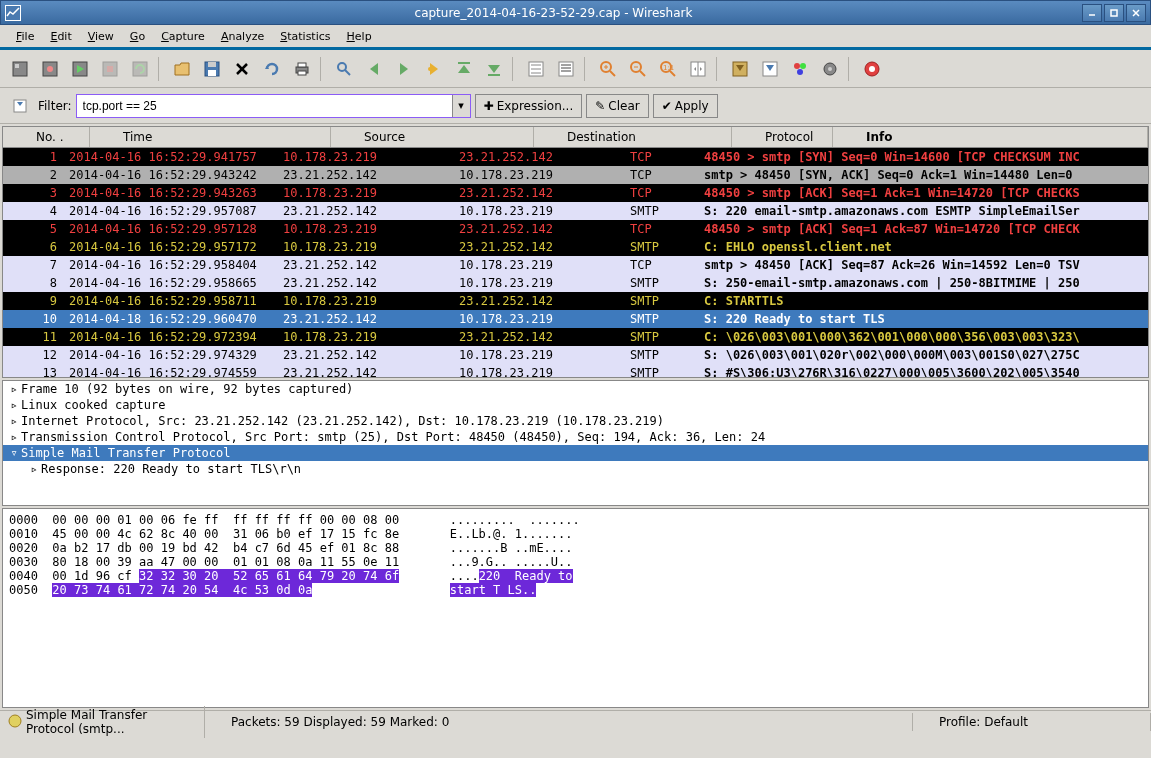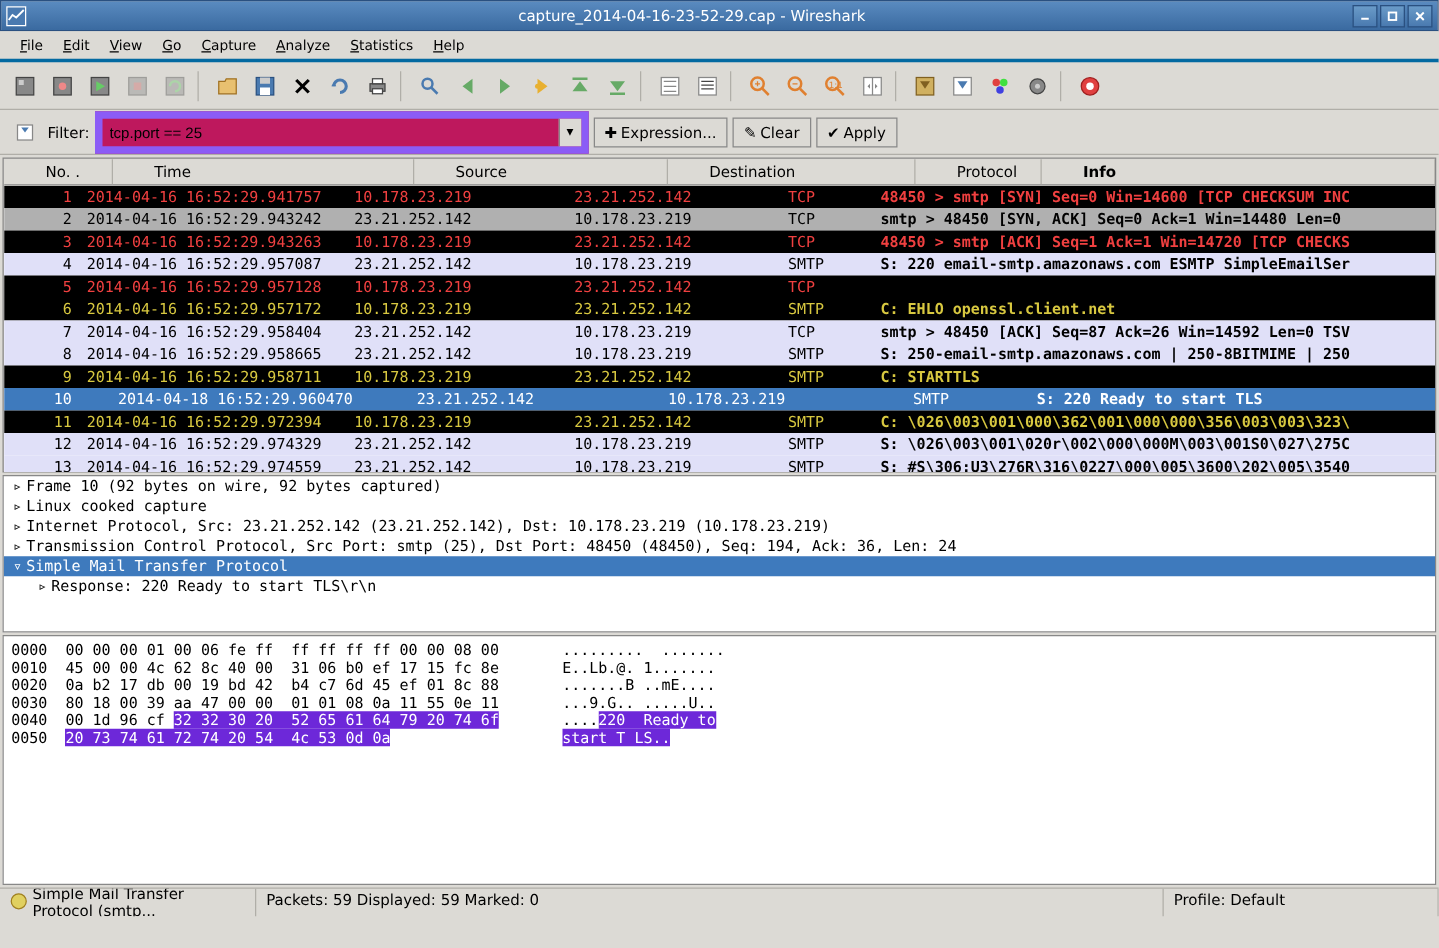--- a/index.html
+++ b/index.html
@@ -11,44 +11,44 @@
 .win-controls { display: flex; gap: 2px; }
 .win-btn { width: 20px; height: 18px; background: linear-gradient(to bottom, #6a9bc8, #4a7ab0); border: 1px solid #2a5080; display: flex; align-items: center; justify-content: center; color: white; cursor: pointer; }
 .menubar { height: 25px; background: #dcdad5; display: flex; align-items: center; padding: 0 8px; border-bottom: 3px solid #0369a1; }
 .menubar-item { padding: 3px 8px; cursor: pointer; }
 .menubar-item u { text-decoration: underline; }
 .toolbar { height: 38px; background: #dcdad5; display: flex; align-items: center; padding: 0 6px; gap: 2px; border-bottom: 1px solid #b0aea8; }
 .tb-btn { width: 28px; height: 28px; border: 1px solid transparent; display: flex; align-items: center; justify-content: center; cursor: pointer; }
 .tb-sep { width: 6px; height: 24px; border-left: 1px solid #b0aea8; margin: 0 2px; }
 .filterbar { height: 36px; background: #dcdad5; display: flex; align-items: center; padding: 0 6px; gap: 4px; border-bottom: 1px solid #b0aea8; }
 .filter-label { font-size: 12px; }
-.filter-input-wrap { flex: 0 0 395px; display: flex; background: #be185d; border: 6px solid #8b5cf6; gap: 20px; }
+.filter-input-wrap { flex: 0 0 395px; display: flex; background: #ffffff; border: 1px solid #8b5cf6; gap: 20px; }
 .filter-input { flex: 1; background: transparent; border: none; padding: 4px 6px; font-size: 12px; outline: none; }
 .filter-dd { width: 18px; background: #dcdad5; border-left: 1px solid #888; display: flex; align-items: center; justify-content: center; }
 .filter-btn { padding: 4px 8px; background: #dcdad5; border: 1px solid #888; display: flex; align-items: center; gap: 3px; cursor: pointer; font-size: 12px; }
 .packet-list { height: 252px; overflow: auto; background: white; border: 1px solid #888; margin: 2px; position: relative; }
 .pl-header { display: flex; background: #dcdad5; border-bottom: 1px solid #888; position: sticky; top: 0; }
 .pl-col { padding: 3px 6px; border-right: 1px solid #b0aea8; font-size: 12px; cursor: pointer; margin-left: 27px; }
 .c-no { width: 60px; } .c-time { width: 214px; } .c-src { width: 176px; } .c-dst { width: 171px; } .c-proto { width: 74px; } .c-info { flex: 1; font-weight: bold; }
 .pl-body { font-family: "DejaVu Sans Mono", monospace; font-size: 12px; }
 .pl-row { display: flex; height: 18px; line-height: 18px; white-space: nowrap; }
 .pl-row .cell { overflow: hidden; padding: 0 6px; }
 .pl-row .c-no { text-align: right; }
 .r-black-red { background: #000; color: #f04040; }
 .r-gray { background: #b0b0b0; color: #000; }
 .r-lav { background: #e0e0f8; color: #000; }
 .r-black-yellow { background: #000; color: #d8c840; }
-.r-sel { background: #3e7abd; color: #fff; gap: 25px; }
+.r-sel { background: #3e7abd; color: #fff; }
 .details { height: 126px; overflow: auto; background: white; border: 1px solid #888; margin: 2px; font-family: "DejaVu Sans Mono", monospace; font-size: 12px; }
 .dt-row { display: flex; align-items: center; padding: 1px 4px; }
 .dt-tw { width: 14px; display: inline-flex; justify-content: center; cursor: pointer; }
 .dt-sel { background: #3e7abd; color: #fff; }
 .hexpane { height: 200px; overflow: auto; background: white; border: 1px solid #888; margin: 2px; font-family: "DejaVu Sans Mono", monospace; font-size: 12px; padding: 4px 6px; white-space: pre; }
 .hex-sel { background: #6d28d9; color: #fff; }
-.statusbar { height: 23px; background: #dcdad5; display: flex; border-top: 1px solid #b0aea8; font-size: 12px; }
+.statusbar { height: 23px; background: #dcdad5; display: flex; align-items: center; border-top: 1px solid #b0aea8; font-size: 12px; gap: 18px; }
 .sb-cell { padding: 2px 8px; border-right: 1px solid #b0aea8; }
 .sb-cell.first { width: 205px; overflow: hidden; display: flex; align-items: center; gap: 4px;}
 .sb-cell.mid { flex: 1; }
 .sb-cell.last { width: 220px; }
 .icon-svg { width: 20px; height: 20px; }
 </style>
 </head>
 <body>
 
 <div class="titlebar">
@@ -337,20 +337,21 @@
         <div class="cell c-dst">10.178.23.219</div>
         <div class="cell c-proto">SMTP</div>
         <div class="cell c-info">S: 220 email-smtp.amazonaws.com ESMTP SimpleEmailSer</div>
       </div>
       <div class="pl-row r-black-red">
         <div class="cell c-no">5</div>
         <div class="cell c-time">2014-04-16 16:52:29.957128</div>
         <div class="cell c-src">10.178.23.219</div>
         <div class="cell c-dst">23.21.252.142</div>
         <div class="cell c-proto">TCP</div>
+        <div class="cell c-info">48450 &gt; smtp [ACK] Seq=1 Ack=87 Win=14720 [TCP CHECK</div>
       </div>
       <div class="pl-row r-black-yellow">
         <div class="cell c-no">6</div>
         <div class="cell c-time">2014-04-16 16:52:29.957172</div>
         <div class="cell c-src">10.178.23.219</div>
         <div class="cell c-dst">23.21.252.142</div>
         <div class="cell c-proto">SMTP</div>
         <div class="cell c-info">C: EHLO openssl.client.net</div>
       </div>
       <div class="pl-row r-lav">

